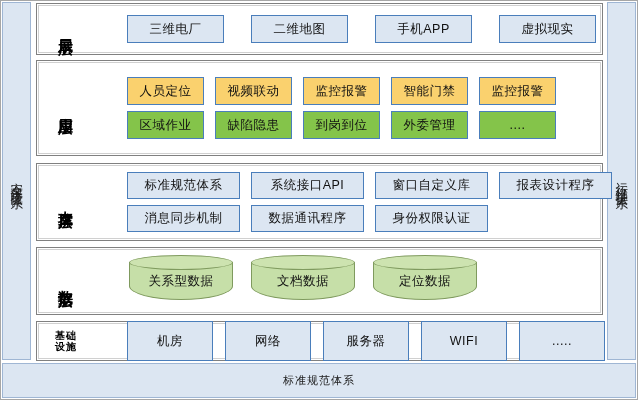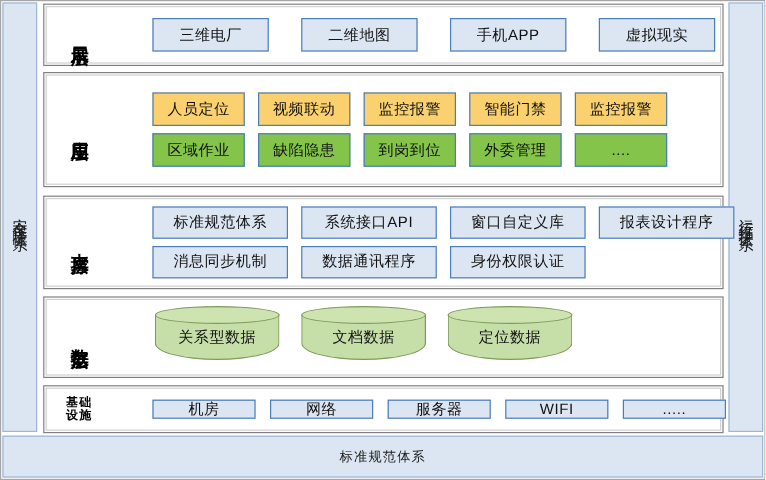--- a/index.html
+++ b/index.html
@@ -158,21 +158,21 @@
   #layer-support { top: 163px; height: 78px; }
   #layer-support .node { width: 113px; height: 27px; }
   #layer-support .row { gap: 11px; }
 
   
   #layer-data { top: 247px; height: 68px; }
   #layer-data .row { gap: 18px; padding-left: 2px; align-items: flex-end; }
 
   
   #layer-infra { top: 321px; height: 40px; }
-  #layer-infra .node { width: 86px; height: 16px; }
+  #layer-infra .node { width: 86px; height: 40px; }
   #layer-infra .row { gap: 12px; }
   #layer-infra .layer-label { font-size: 10px; }
 
   
   .cylinder {
     position: relative;
     width: 104px;
     height: 52px;
   }
   .cyl-body {

